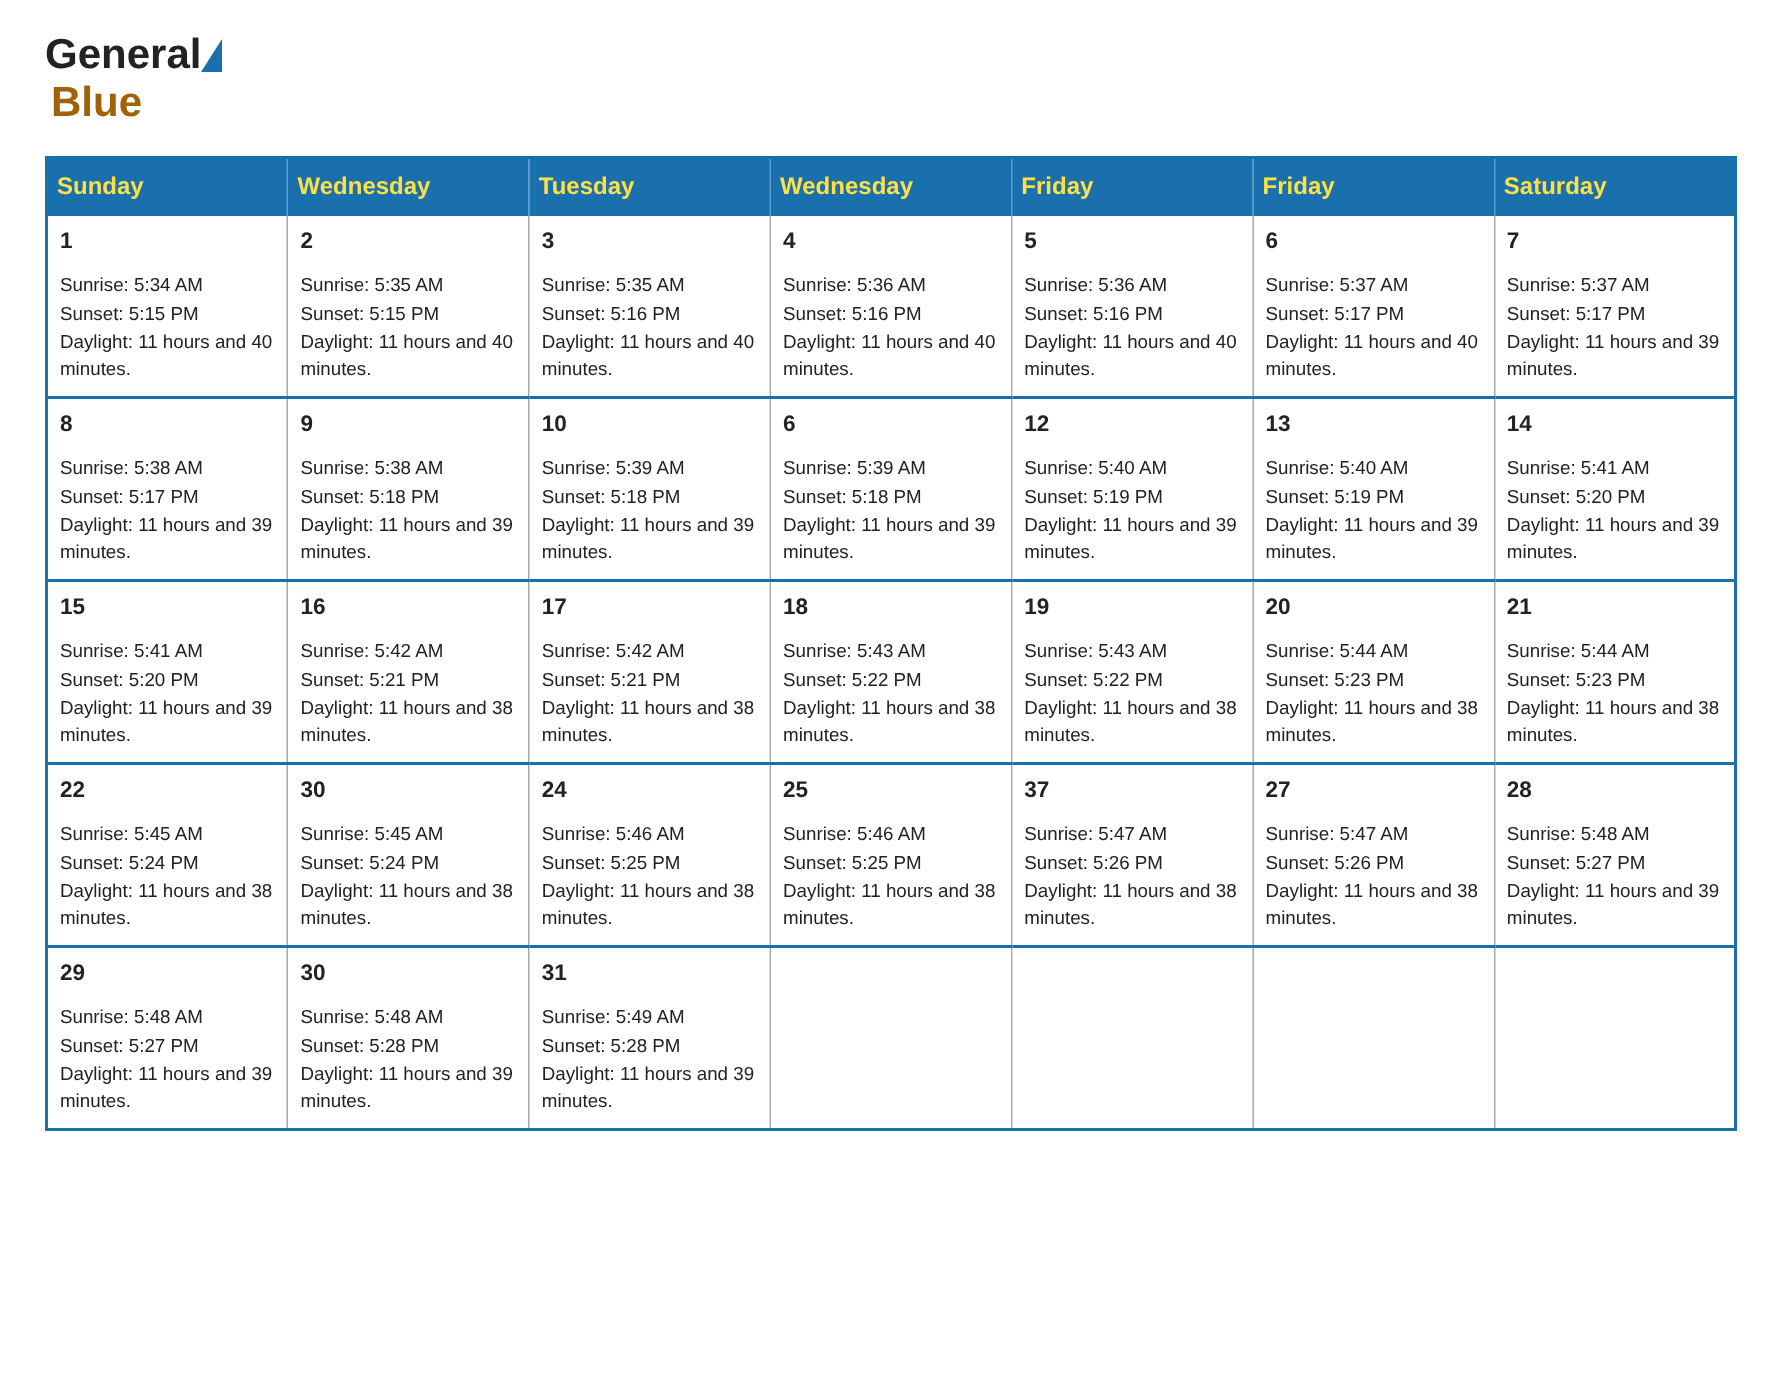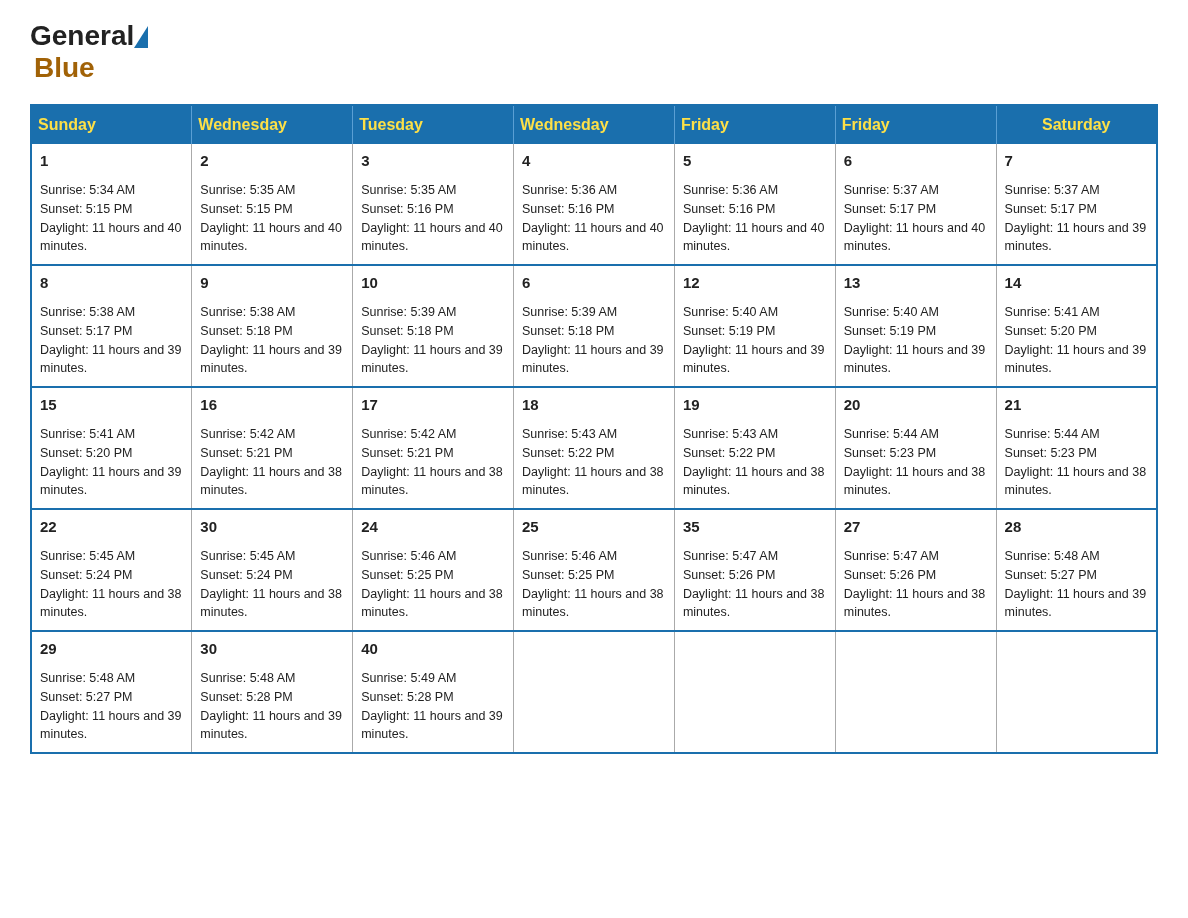--- a/index.html
+++ b/index.html
@@ -69,21 +69,20 @@
       background-color: #1a6fad;
       color: #fde047;
       font-size: 16px;
       font-weight: bold;
       padding: 10px 6px;
       text-align: left;
       border-right: 1px solid #5a9fd4;
     }
     .calendar thead tr th:last-child {
       border-right: none;
-      text-align: center;
     }
     .calendar tbody tr td {
       vertical-align: top;
       padding: 8px;
       border-right: 1px solid #aaa;
       border-bottom: 2px solid #1a6fad;
       font-size: 13px;
       color: #222;
       width: calc(100% / 7);
       min-height: 100px;
@@ -243,21 +242,21 @@
         </td>
         <td>
           <span class="day-number">24</span>
         <div class="day-info">Sunrise: 5:46 AM<br>Sunset: 5:25 PM<br>Daylight: 11 hours and 38 minutes.</div>
         </td>
         <td>
           <span class="day-number">25</span>
         <div class="day-info">Sunrise: 5:46 AM<br>Sunset: 5:25 PM<br>Daylight: 11 hours and 38 minutes.</div>
         </td>
         <td>
-          <span class="day-number">35</span>
+          <span class="day-number">37</span>
         <div class="day-info">Sunrise: 5:47 AM<br>Sunset: 5:26 PM<br>Daylight: 11 hours and 38 minutes.</div>
         </td>
         <td>
           <span class="day-number">27</span>
         <div class="day-info">Sunrise: 5:47 AM<br>Sunset: 5:26 PM<br>Daylight: 11 hours and 38 minutes.</div>
         </td>
         <td>
           <span class="day-number">28</span>
         <div class="day-info">Sunrise: 5:48 AM<br>Sunset: 5:27 PM<br>Daylight: 11 hours and 39 minutes.</div>
         </td>
@@ -265,21 +264,21 @@
       <tr>
         <td>
           <span class="day-number">29</span>
         <div class="day-info">Sunrise: 5:48 AM<br>Sunset: 5:27 PM<br>Daylight: 11 hours and 39 minutes.</div>
         </td>
         <td>
           <span class="day-number">30</span>
         <div class="day-info">Sunrise: 5:48 AM<br>Sunset: 5:28 PM<br>Daylight: 11 hours and 39 minutes.</div>
         </td>
         <td>
-          <span class="day-number">40</span>
+          <span class="day-number">31</span>
         <div class="day-info">Sunrise: 5:49 AM<br>Sunset: 5:28 PM<br>Daylight: 11 hours and 39 minutes.</div>
         </td>
         <td class="empty-cell"></td>
         <td class="empty-cell"></td>
         <td class="empty-cell"></td>
         <td class="empty-cell"></td>
       </tr>
     </tbody>
 </table>
 

